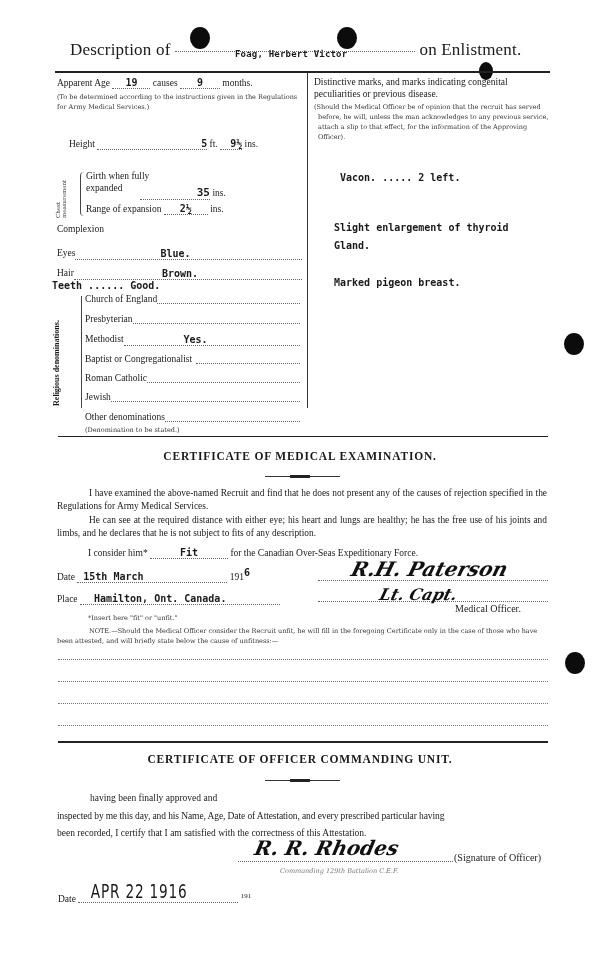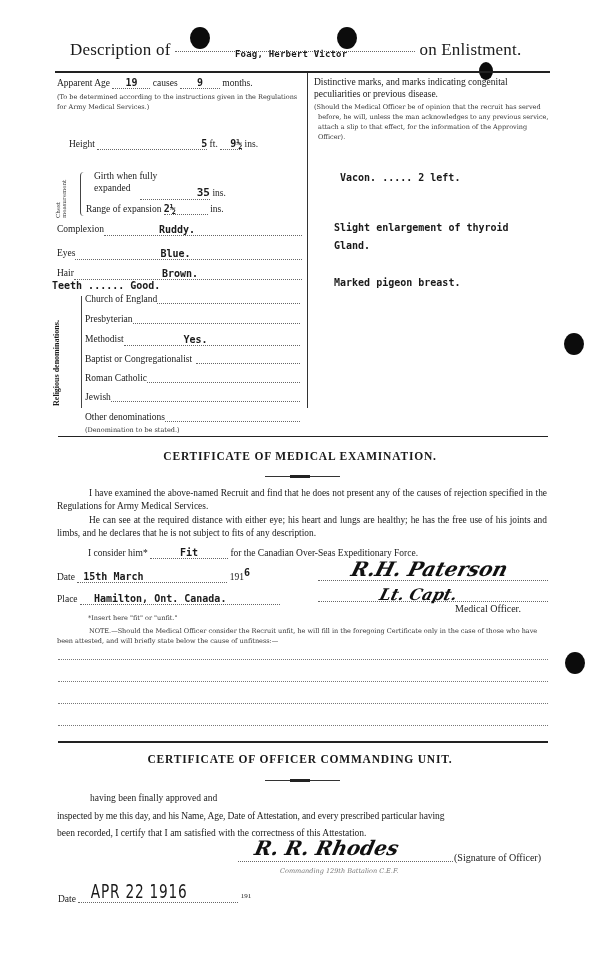--- a/index.html
+++ b/index.html
@@ -56,35 +56,34 @@
     <span>Height</span>
     <span class="dots" style="display:inline-block; width:110px; text-align:right;"><span class="typed">5</span></span>
     <span>ft.</span>
     <span class="dots" style="display:inline-block; width:22px; text-align:right;"><span class="typed">9½</span></span>
     <span>ins.</span>
   </div>
 
   <div class="abs tiny" style="left:55px; top:188px; width:30px; transform:rotate(-90deg); transform-origin:left top; white-space:normal; font-size:5.5px; line-height:6px; top:218px;">Chest measurement</div>
   <div class="abs" style="left:80px; top:172px; width:4px; height:44px; border-left:1px solid #444; border-radius:4px 0 0 4px;"></div>
   <div class="abs label serif" style="left:86px; top:170px; width:215px; line-height:12px;">
-    <div style="width:90px;margin-left:8px;">Girth when fully expanded</div>
+    <div style="width:90px;">Girth when fully expanded</div>
   </div>
   <div class="abs label serif" style="left:140px; top:186px;">
     <span class="dots" style="display:inline-block; width:70px; text-align:right;"><span class="typed" style="font-size:11px;">35</span></span>
     <span>ins.</span>
   </div>
   <div class="abs label serif" style="left:86px; top:203px; width:215px;">
     <span>Range of expansion</span>
-    <span class="dots" style="display:inline-block; width:44px; text-align:left;"><span class="typed">2½</span></span>
+    <span class="dots" style="display:inline-block; width:44px; text-align:center;"><span class="typed">2½</span></span>
     <span>ins.</span>
   </div>
 
   <div class="abs label serif" style="left:57px; top:224px; width:245px; display:flex;">
     <span>Complexion</span>
-    <span class="dots" style="flex:1; padding-left:55px;"><span class="typed">Ruddy.</span></span>
   </div>
   <div class="abs label serif" style="left:57px; top:248px; width:245px; display:flex;">
     <span>Eyes</span>
     <span class="dots" style="flex:1; padding-left:85px;"><span class="typed">Blue.</span></span>
   </div>
   <div class="abs label serif" style="left:57px; top:268px; width:245px; display:flex;">
     <span>Hair</span>
     <span class="dots" style="flex:1; padding-left:88px;"><span class="typed">Brown.</span></span>
   </div>
   <div class="abs typed" style="left:52px; top:280px;">Teeth ...... Good.</div>

